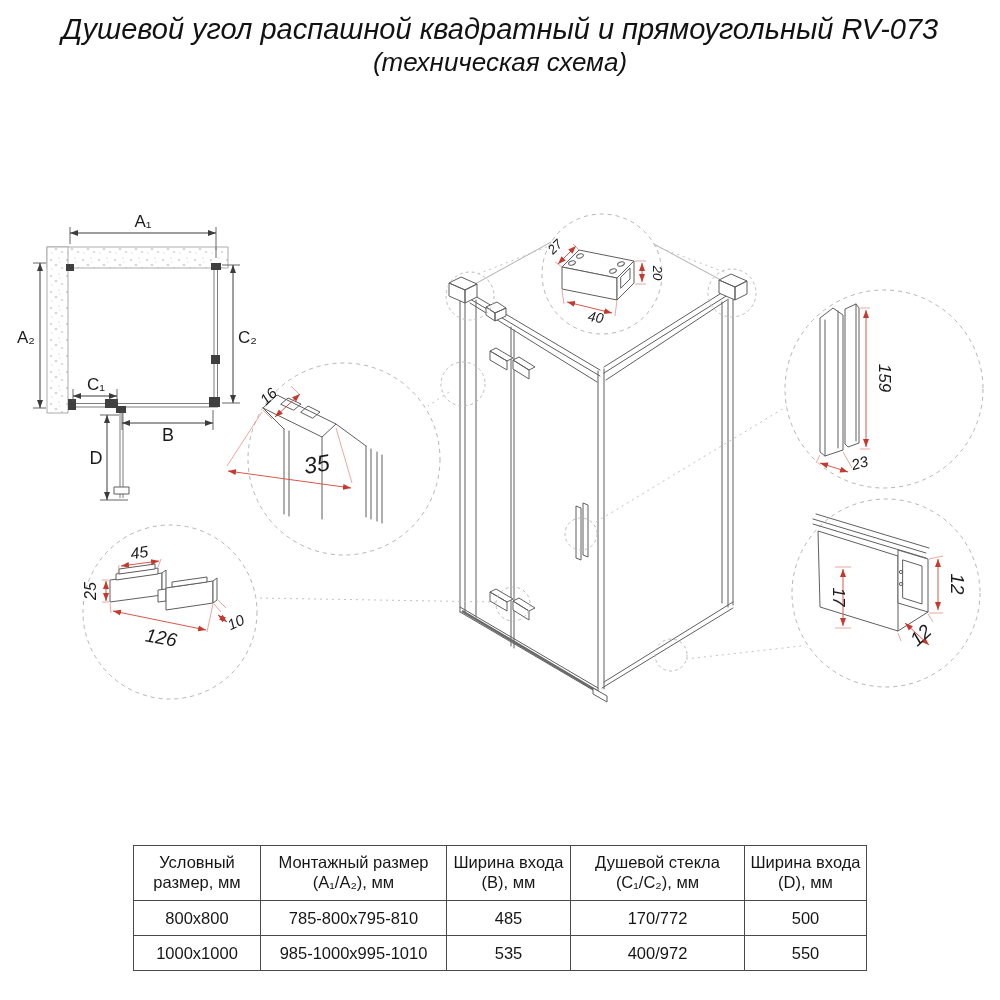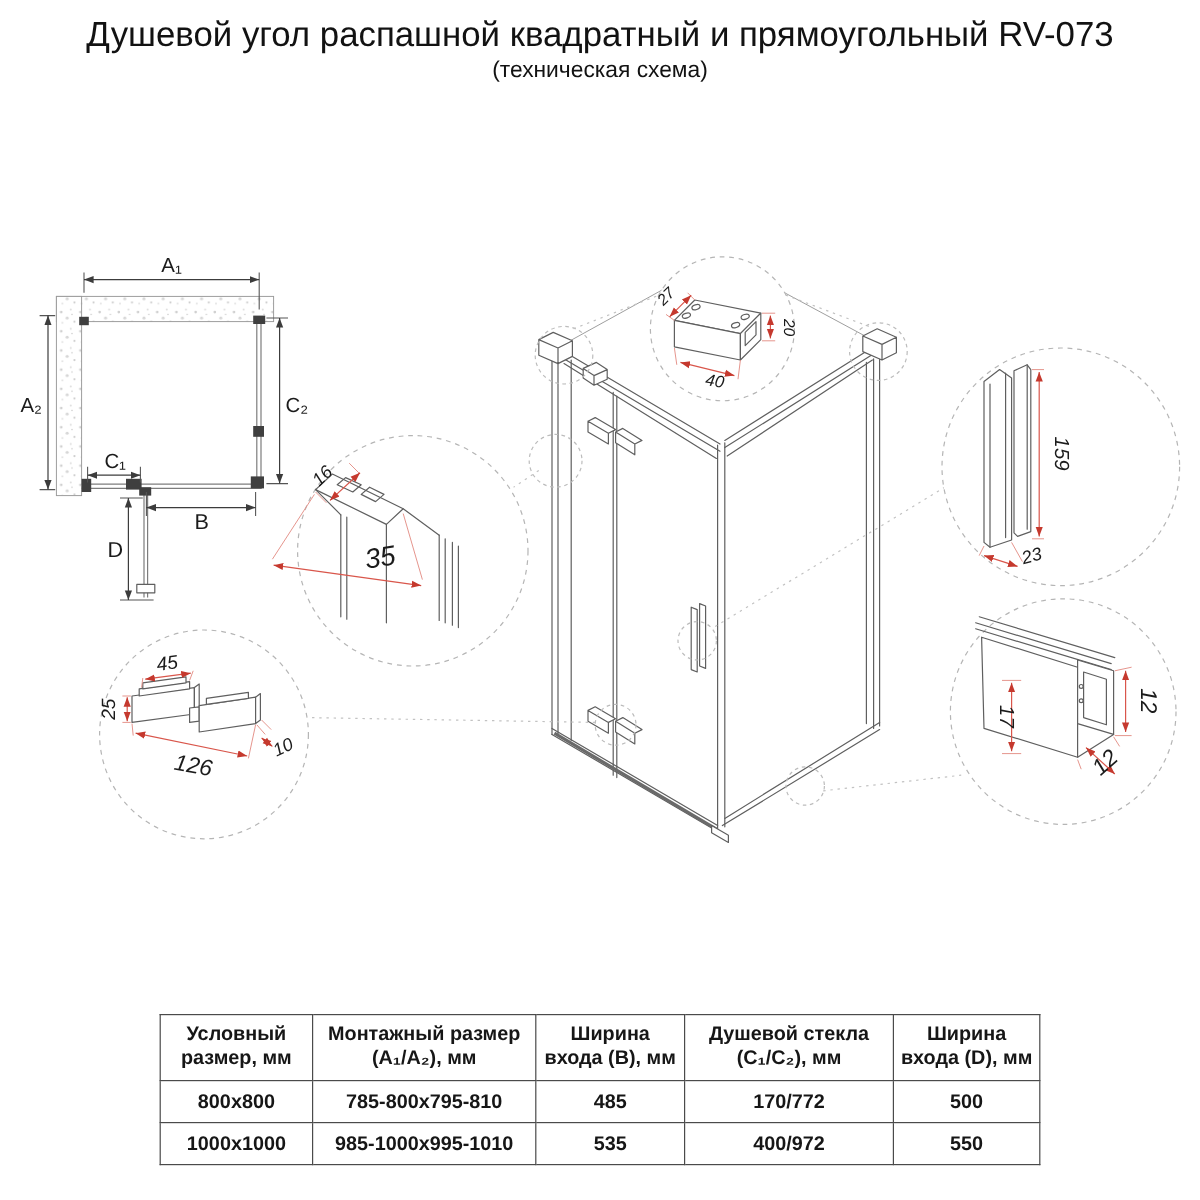--- a/index.html
+++ b/index.html
@@ -1,20 +1,20 @@
 <!DOCTYPE html>
 <html><head>
 <meta charset="utf-8">
 <style>
   html,body{margin:0;padding:0;}
   body{width:1000px;height:1000px;background:#ffffff;position:relative;
        font-family:"Liberation Sans","DejaVu Sans",sans-serif;color:#111;}
-  .title-wrap{position:absolute;top:12px;left:0;width:1000px;text-align:center;line-height:1.22;}
+  .title-wrap{position:absolute;top:12px;left:0;width:1000px;text-align:center;line-height:1.22;font-style:italic;}
   .title-line1{font-size:29px;color:#121212;}
-  .title-line2{font-size:19px;color:#121212;}
+  .title-line2{font-size:26px;color:#121212;}
   svg{position:absolute;top:0;left:0;}
   svg text{font-family:"Liberation Sans","DejaVu Sans",sans-serif;fill:#1b1b1b;}
   .lbl{font-size:17px;}
   .lblBig{font-size:18px;}
   .dimtxt{font-style:italic;}
   .ln{stroke:#5f5f5f;stroke-width:1;fill:none;stroke-linejoin:round;stroke-linecap:round;}
   .lnf{stroke:#5f5f5f;stroke-width:1;fill:#ffffff;stroke-linejoin:round;}
   .lnt{stroke:#9a9a9a;stroke-width:0.8;fill:none;}
   .glass{stroke:#7d7d7d;stroke-width:1;fill:none;}
   .blk{fill:#3f3f3f;stroke:none;}
@@ -22,21 +22,21 @@
   .ext{stroke:#e49088;stroke-width:0.8;fill:none;}
   .dimb{stroke:#3c3c3c;stroke-width:1;fill:none;marker-start:url(#arB);marker-end:url(#arB);}
   .extb{stroke:#555;stroke-width:0.9;fill:none;}
   .callout{fill:#ffffff;stroke:#b5b5b5;stroke-width:1;stroke-dasharray:4 4;}
   .marker-c{fill:none;stroke:#bcbcbc;stroke-width:1;stroke-dasharray:3 3;}
   .leader{stroke:#c2c2c2;stroke-width:1;fill:none;stroke-dasharray:2 4;}
   .wall{fill:url(#stip);stroke:#9a9a9a;stroke-width:0.8;}
   table.spec{position:absolute;left:133px;top:845px;width:734px;border-collapse:collapse;
              table-layout:fixed;font-size:16.5px;color:#161616;}
   table.spec th,table.spec td{border:1px solid #4a4a4a;text-align:center;vertical-align:middle;
-             font-weight:bold;padding:2px 4px;}
+             font-weight:normal;padding:2px 4px;}
   table.spec th{height:50px;line-height:1.2;}
   table.spec td{height:30px;}
   .c1{width:127px}.c2{width:186px}.c3{width:124px}.c4{width:174px}.c5{width:122px}
 </style>
 </head>
 <body>
 
 <div class="title-wrap">
   <div class="title-line1">Душевой угол распашной квадратный и прямоугольный RV-073</div>
   <div class="title-line2">(техническая схема)</div>

